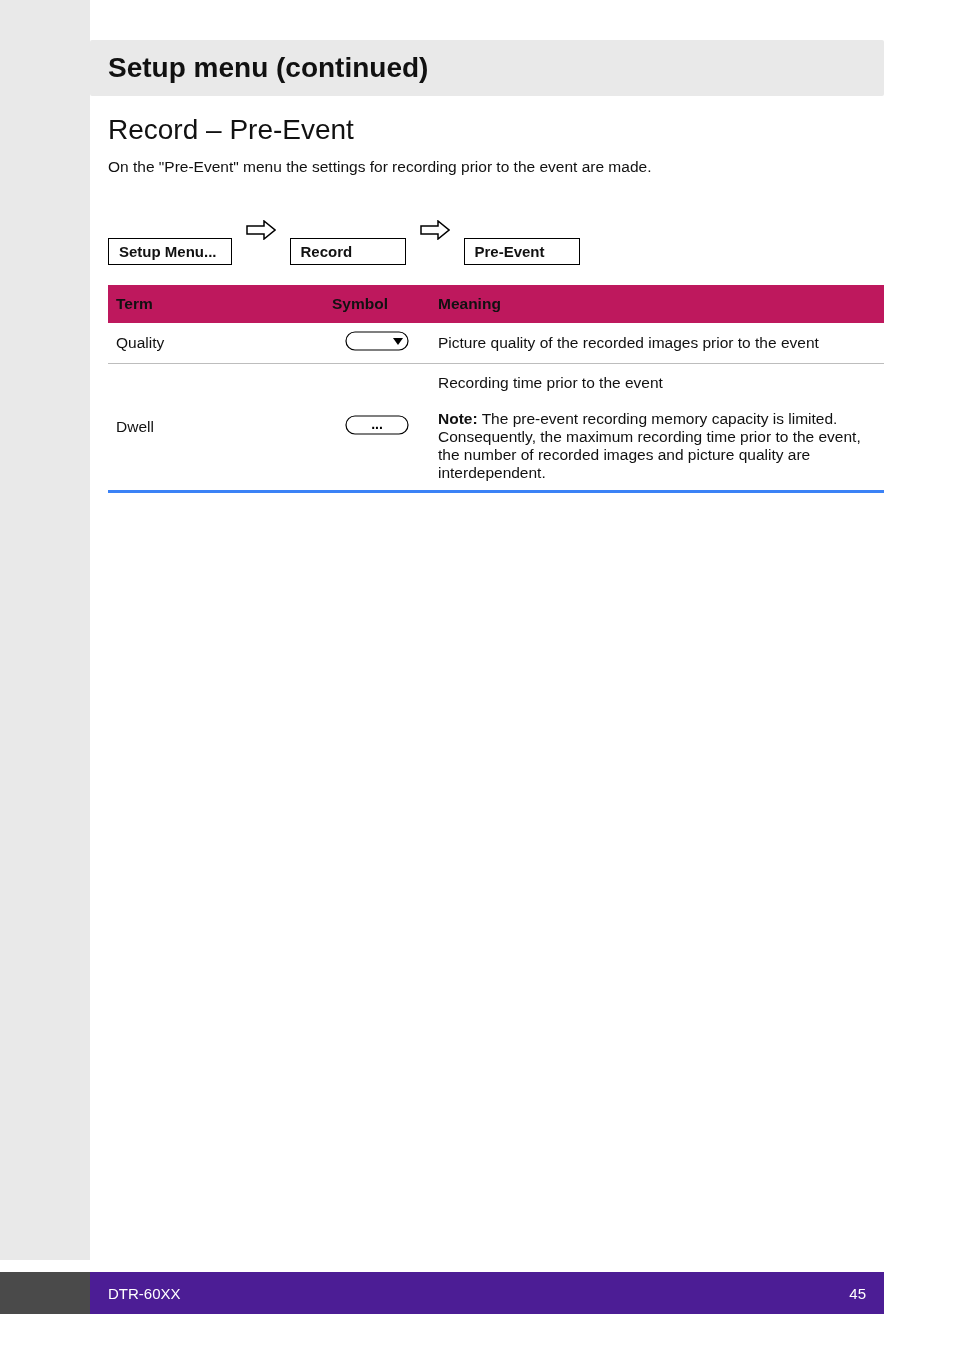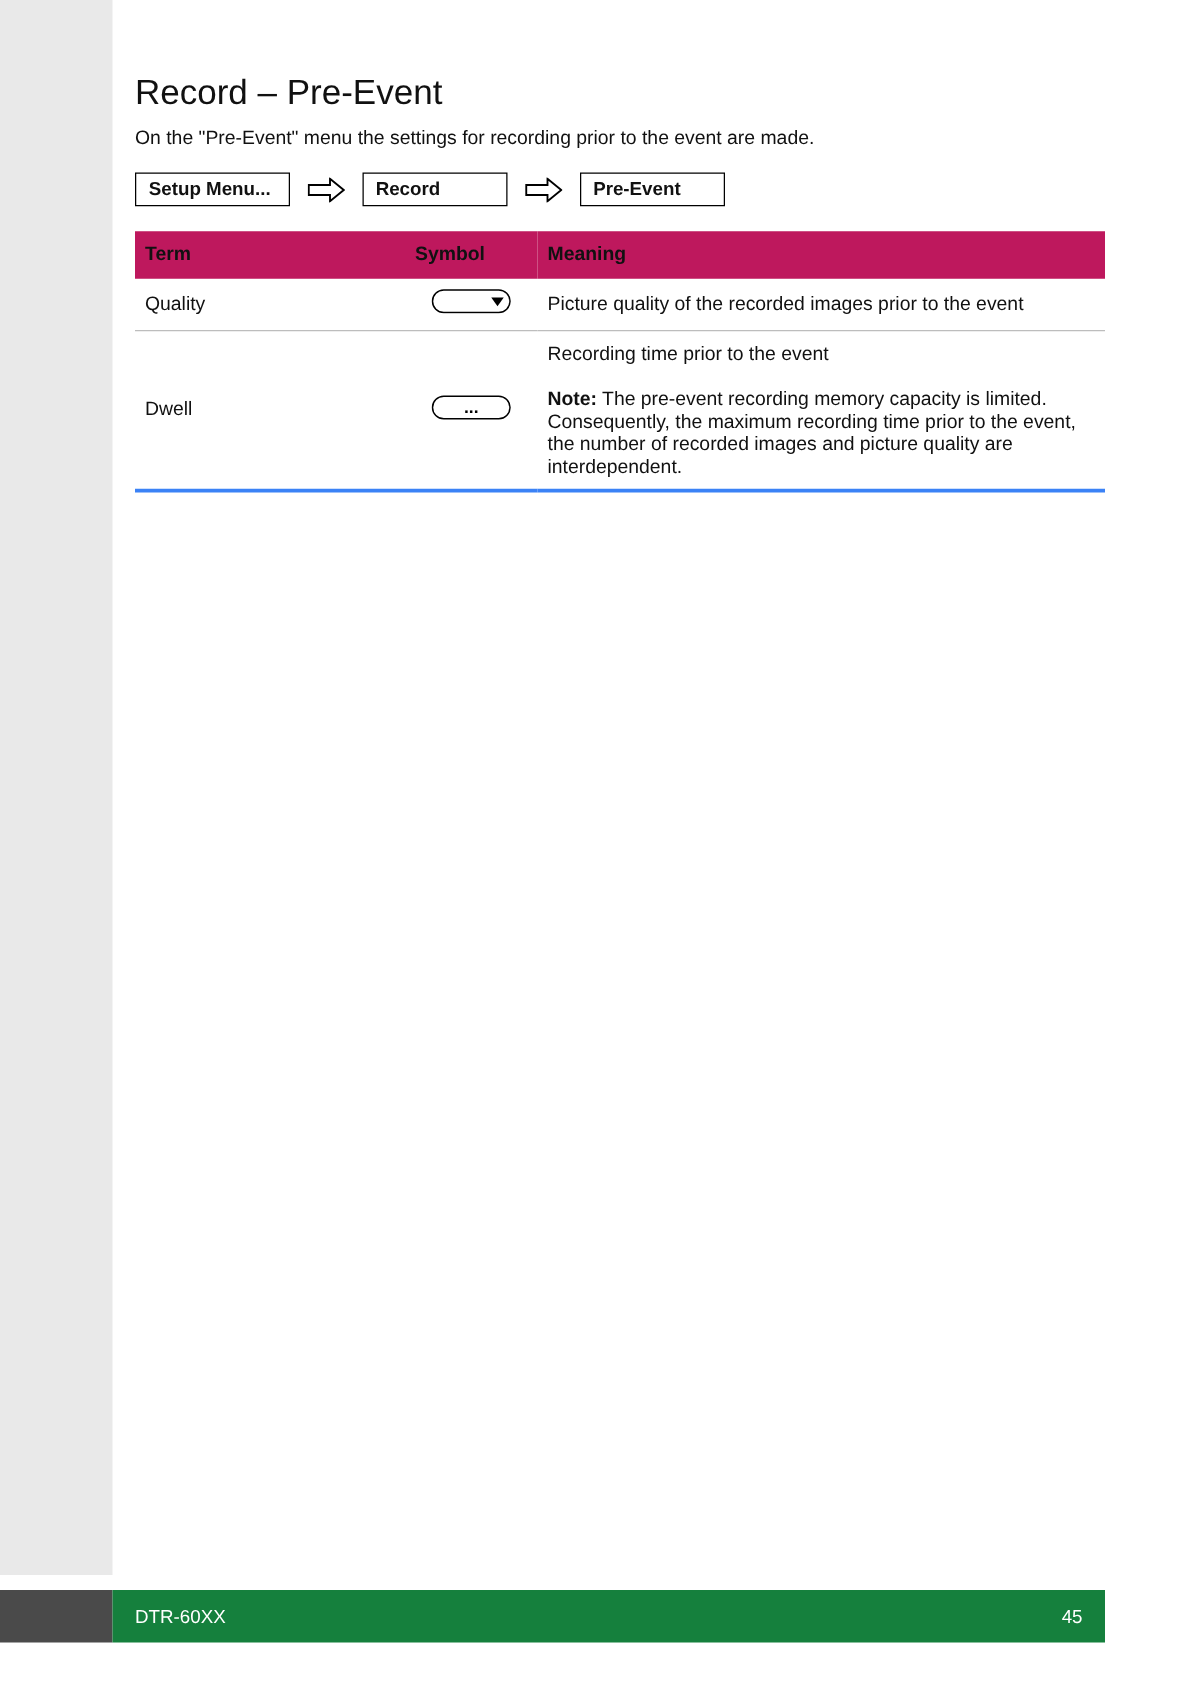--- a/index.html
+++ b/index.html
@@ -59,20 +59,21 @@
     margin-bottom: 20px;
   }
   .crumb-box {
     border: 1.4px solid #000;
     padding: 4px 14px 4px 10px;
     font-size: 15px;
     font-weight: bold;
     min-width: 90px;
     text-align: left;
     background: #fff;
+    margin-top: 44px;
   }
   .crumb-arrow svg {
     display: block;
   }
   table.terms {
     width: 100%;
     border-collapse: collapse;
     font-size: 15.5px;
   }
   table.terms th {
@@ -101,21 +102,21 @@
   .meaning-note {
     display: block;
     margin-top: 18px;
   }
   .footer-bar {
     position: absolute;
     bottom: 40px;
     left: 90px;
     right: 70px;
     height: 42px;
-    background: #15803d;
+    background: #4c1d95;
     color: #fff;
     display: flex;
     align-items: center;
     justify-content: space-between;
     padding: 0 18px;
     font-size: 15px;
   }
   .footer-left-fill {
     position: absolute;
     bottom: 40px;
@@ -124,20 +125,23 @@
     height: 42px;
     background: #4a4a4a;
   }
 </style>
 </head>
 <body>
 
 <div class="page">
   <div class="gray-band"></div>
 
+  <div class="title-bar">
+    <h1>Setup menu (continued)</h1>
+  </div>
 
   <div class="content">
     <h2 class="section-heading">Record – Pre-Event</h2>
     <p class="intro">On the "Pre-Event" menu the settings for recording prior to the event are made.</p>
 
     <div class="breadcrumb">
       <div class="crumb-box">Setup Menu...</div>
       <span class="crumb-arrow">
         <svg width="30" height="20" viewBox="0 0 30 20">
           <path d="M1 6 H18 V1 L29 10 L18 19 V14 H1 Z" fill="none" stroke="#000" stroke-width="1.5"></path>

